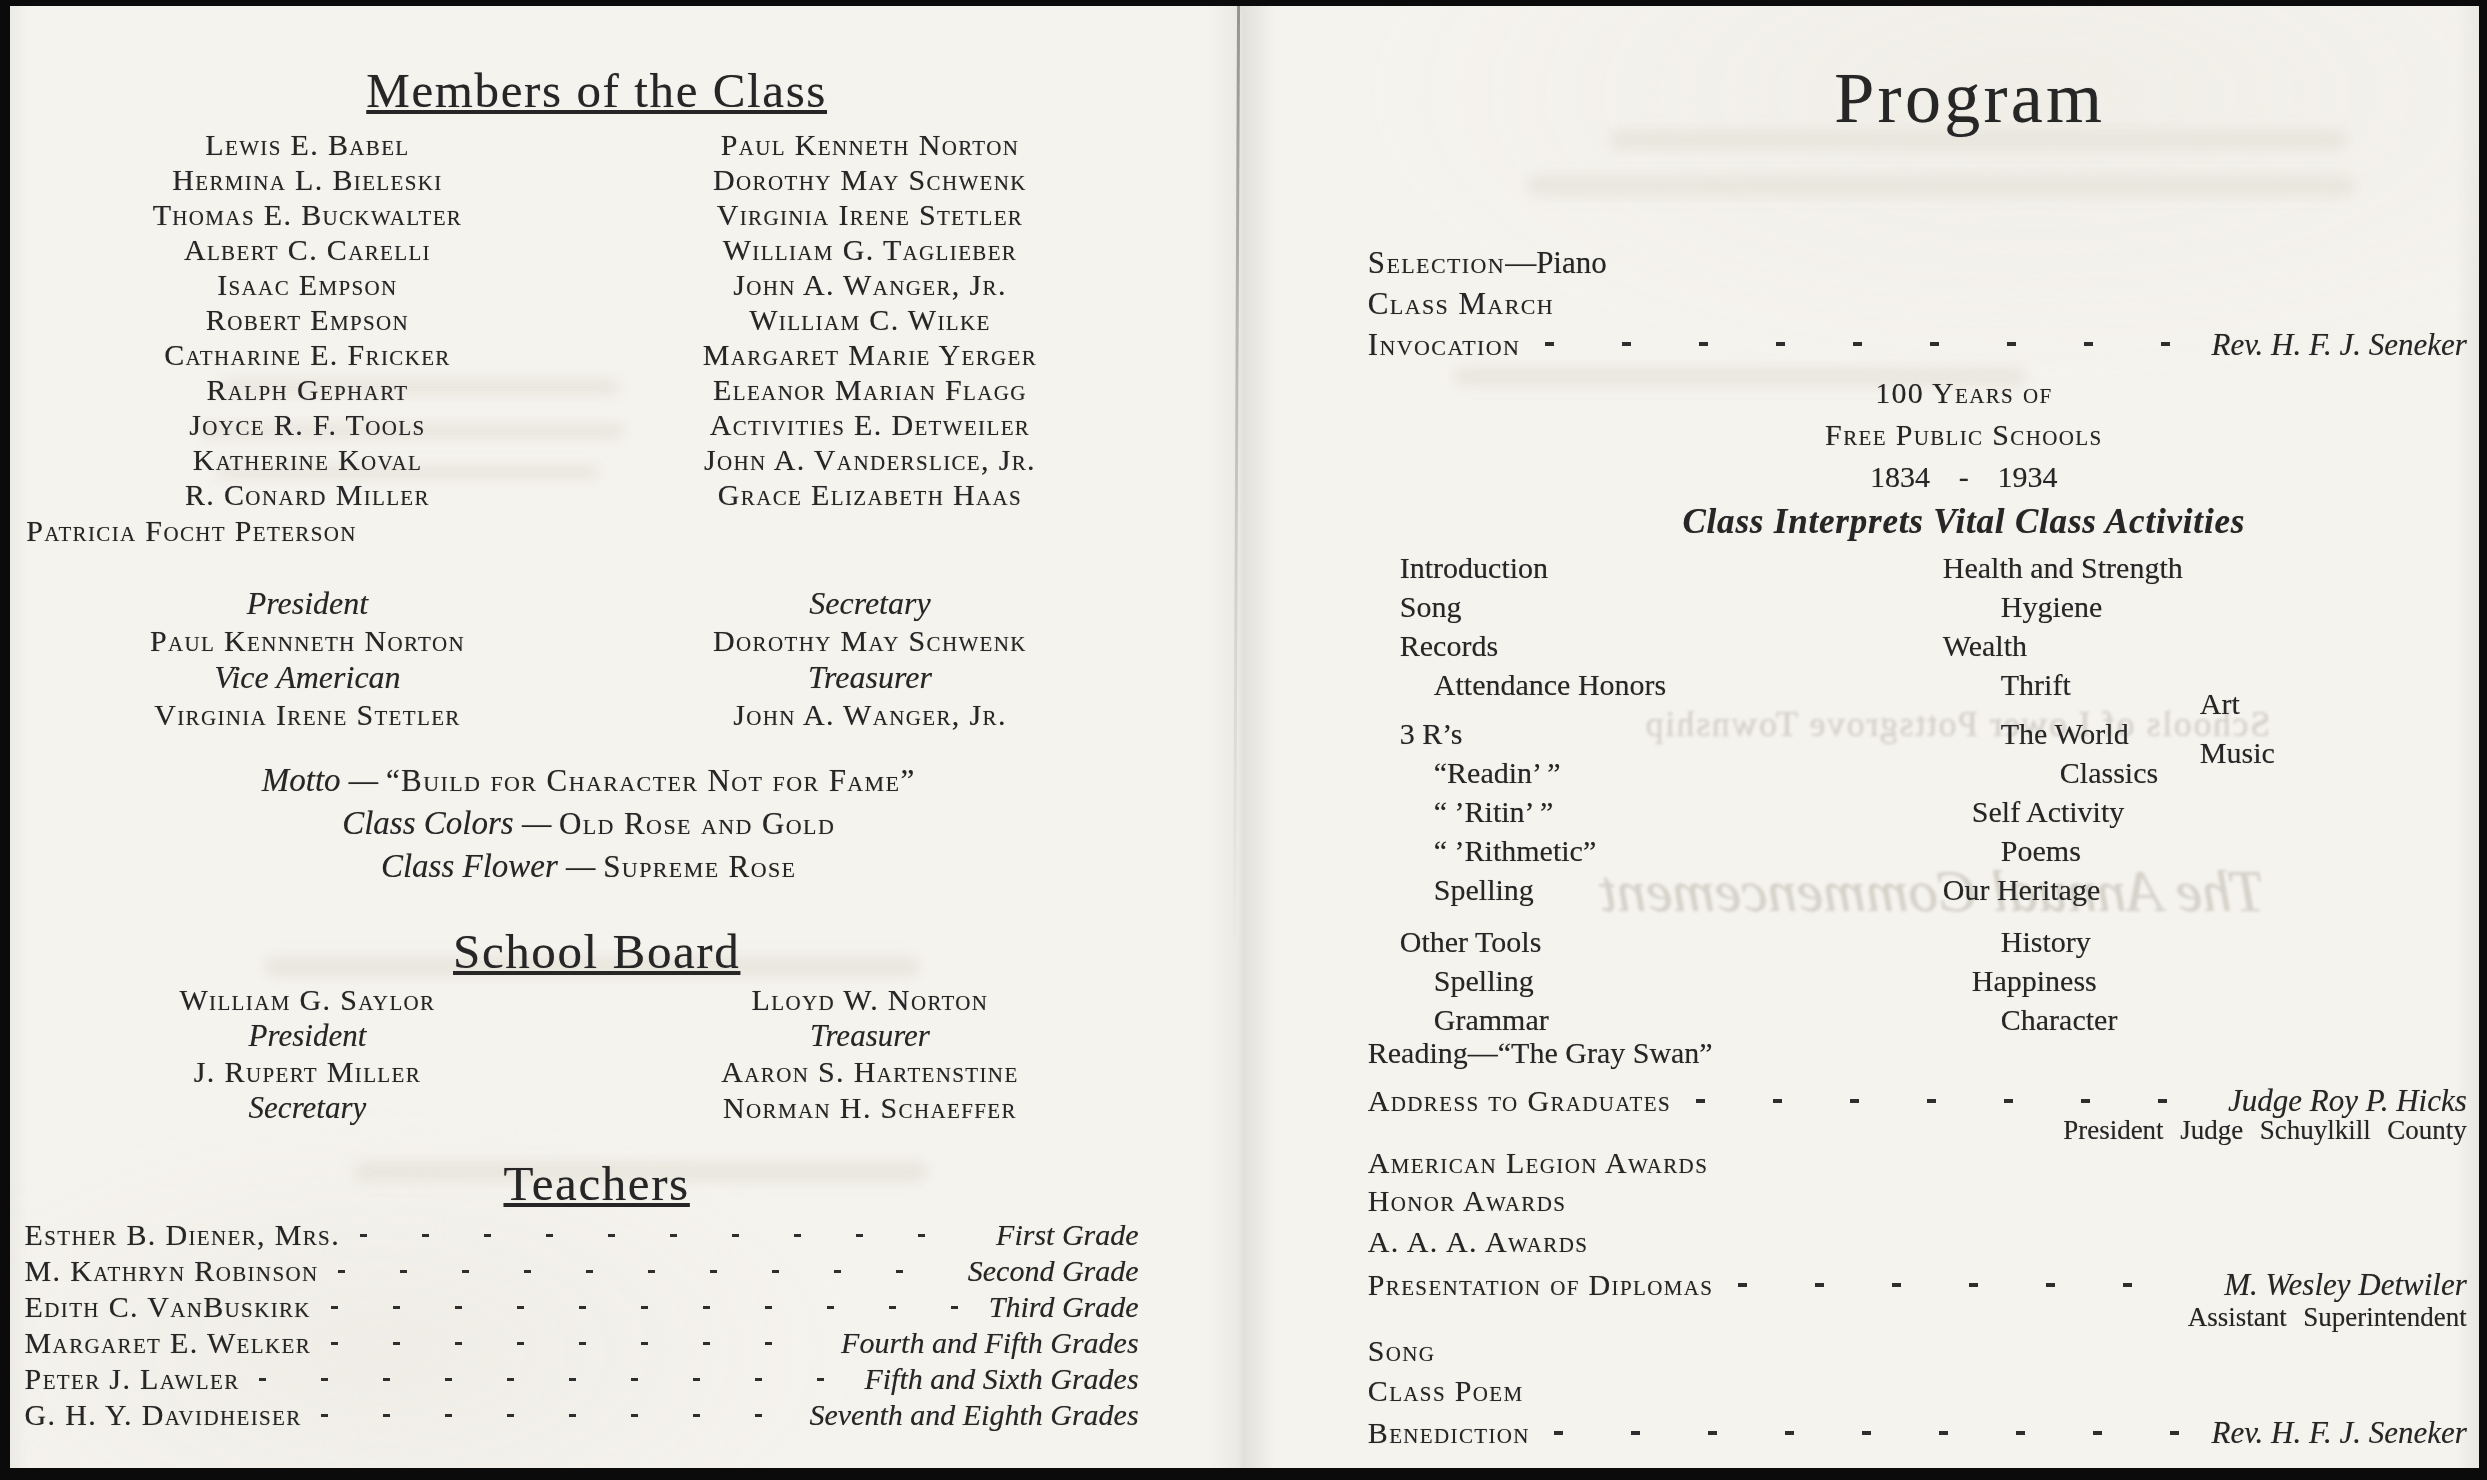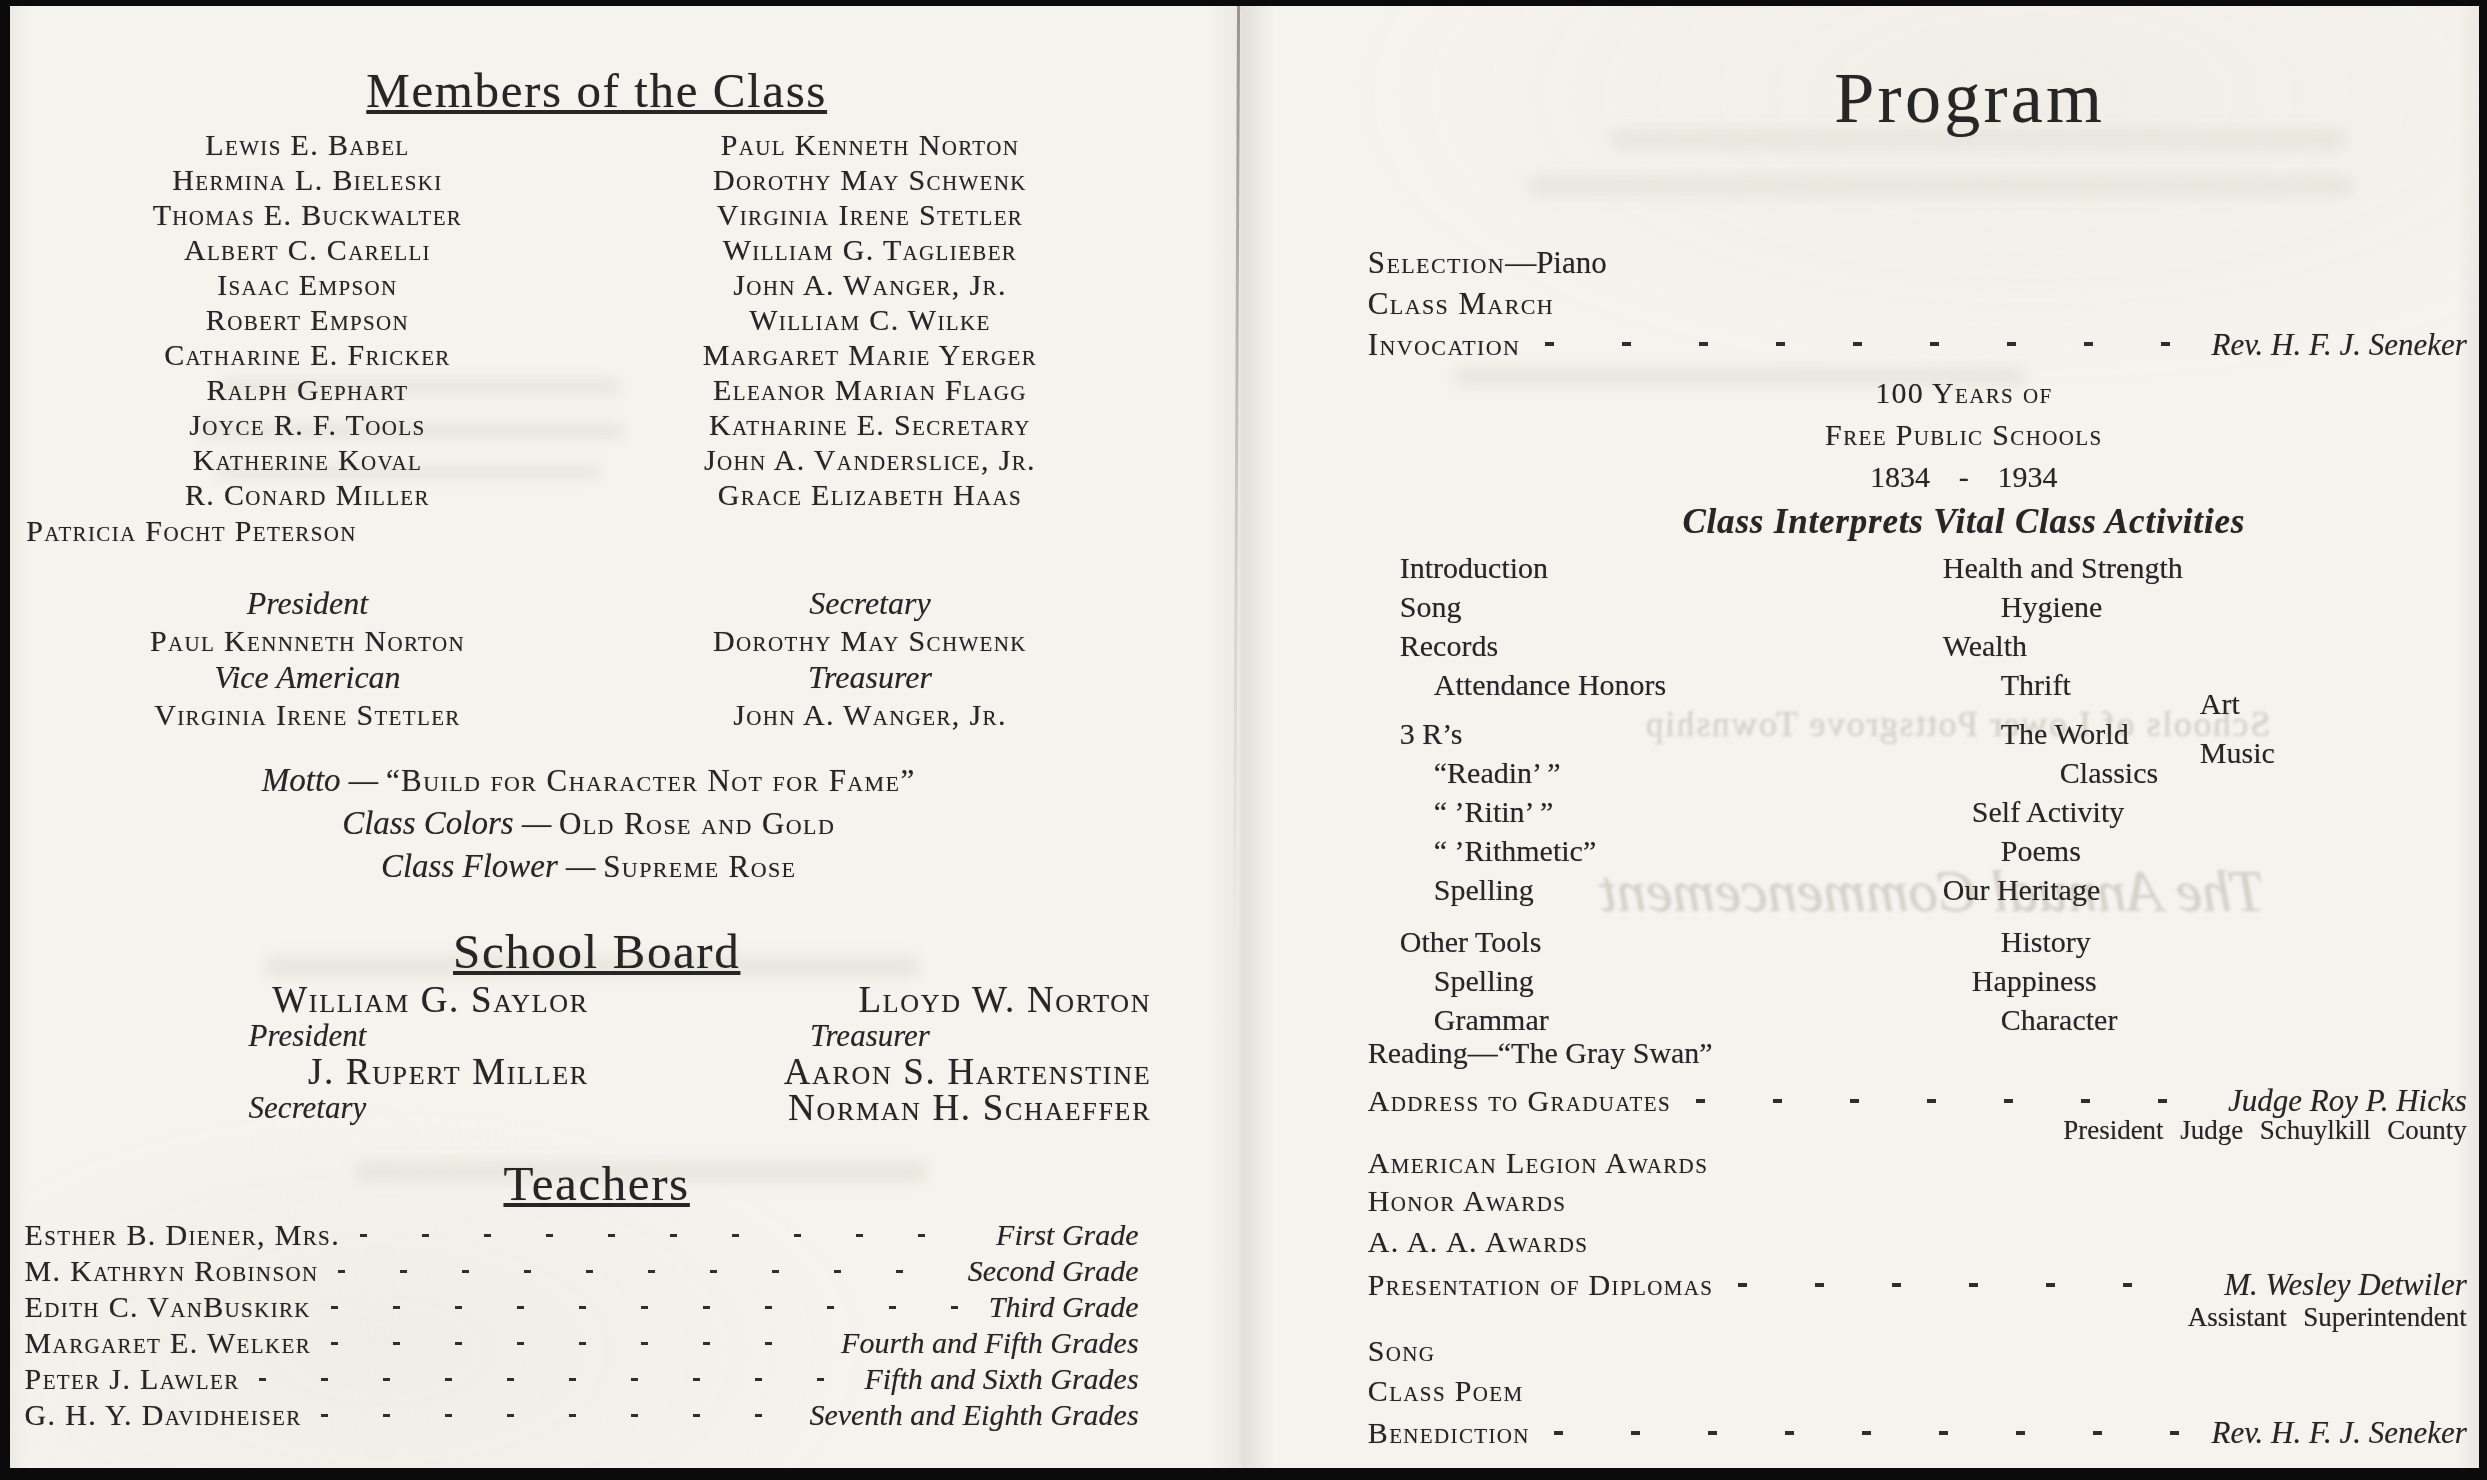--- a/index.html
+++ b/index.html
@@ -37,21 +37,21 @@
   #member-center{position:absolute;top:508px;left:16.4px;width:1125px;text-align:left;font-size:30px;}
   #officers{position:absolute;top:579px;left:16.4px;width:1125px;display:flex;}
   .ocol{flex:1;text-align:center;}
   .ocol .role{font-size:32px;line-height:37px;}
   .ocol .oname{font-size:30px;line-height:37px;}
   #motto-block{position:absolute;top:753px;left:16.4px;width:1125px;text-align:center;}
   .mline{font-size:31px;line-height:42px;}
   .mline .it{font-size:33px;}
   #board{position:absolute;top:976px;left:16.4px;width:1125px;display:flex;}
   .bcol{flex:1;text-align:center;}
-  .bcol .bname{font-size:37px;line-height:36px;text-align:right;}
+  .bcol .bname{font-size:30px;line-height:36px;}
   .bcol .brole{font-size:31px;line-height:36px;font-style:italic;}
   #teachers{position:absolute;top:1212px;left:14.8px;width:1114px;}
   .trow{display:flex;align-items:baseline;height:36px;font-size:30px;}
   .tname{white-space:nowrap;}
   .tgrade{white-space:nowrap;font-style:italic;}
   .leader{flex:1;align-self:center;min-width:41px;height:3.3px;margin:0 19.7px;
           background-image:repeating-linear-gradient(90deg,#2e2e2e 0 7.4px,rgba(0,0,0,0) 7.4px 62px);}
   .leader.lg{height:4.1px;margin:0 24.6px;
           background-image:repeating-linear-gradient(90deg,#2e2e2e 0 9px,rgba(0,0,0,0) 9px 77px);}
   
@@ -127,21 +127,21 @@
         </div>
         <div class="mcol">
           <div class="line sc">Paul Kenneth Norton</div>
           <div class="line sc">Dorothy May Schwenk</div>
           <div class="line sc">Virginia Irene Stetler</div>
           <div class="line sc">William G. Taglieber</div>
           <div class="line sc">John A. Wanger, Jr.</div>
           <div class="line sc">William C. Wilke</div>
           <div class="line sc">Margaret Marie Yerger</div>
           <div class="line sc">Eleanor Marian Flagg</div>
-          <div class="line sc">Katharine E. Secretary</div>
+          <div class="line sc">Activities E. Detweiler</div>
           <div class="line sc">John A. Vanderslice, Jr.</div>
           <div class="line sc">Grace Elizabeth Haas</div>
         </div>
       </div>
       <div id="member-center" class="sc">Patricia Focht Peterson</div>
 
       <div id="officers">
         <div class="ocol">
           <div class="role it">President</div>
           <div class="oname sc">Paul Kennneth Norton</div>

